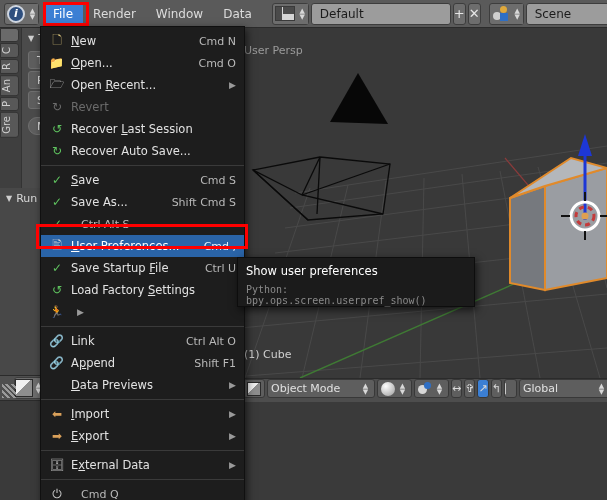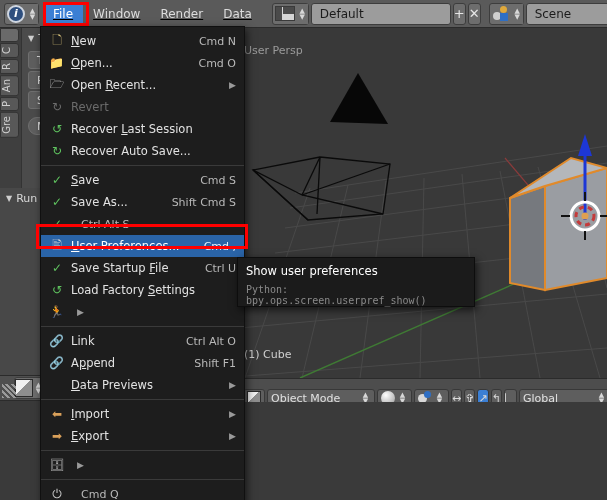--- a/index.html
+++ b/index.html
@@ -140,21 +140,21 @@
     position: absolute; left: 4px; top: 16px;
     font-size: 11px; color: #9a9a9a;
   }
   .obj-label {
     position: absolute; left: 4px; top: 320px;
     font-size: 11px; color: #cfcfcf;
   }
   .vp-header {
     position: absolute; left: 240px; top: 378px; width: 367px; height: 40px;
     background: #4d4d4d; border-top:1px solid #2b2b2b; border-bottom:1px solid #2b2b2b;
-    display:flex; align-items:center; gap:2px; padding-left:3px;
+    display:flex; gap:2px; padding-left:3px;
   }
   .vh-widget {
     height: 19px; background:#5e5e5e; border:1px solid #383838; border-radius:3px;
     display:flex; align-items:center; padding:0 3px; gap:2px;
     font-size: 11px; color:#e0e0e0;
   }
   .vh-btn {
     width: 19px; height: 19px; background:#5e5e5e; border:1px solid #383838;
     border-radius:3px; display:flex;align-items:center;justify-content:center;
     color:#d8d8d8; font-size:11px;
@@ -214,24 +214,24 @@
 <div id="app">
 
   <div class="topbar">
     <div class="tb-widget">
       <div class="icon-round">i</div>
       <div class="spin">
           <span>▲</span>
           <span>▼</span>
         </div>
     </div>
-    <div id="menu-buttons" style="display:flex;align-items:center;margin-left:4px;text-decoration:underline;">
+    <div id="menu-buttons" style="display:flex;align-items:center;margin-left:4px;">
         <div class="menu-btn active">File</div>
+        <div class="menu-btn">Render</div>
         <div class="menu-btn">Window</div>
-        <div class="menu-btn">Render</div>
         <div class="menu-btn">Data</div>
       </div>
 
     <div class="tb-widget" style="margin-left:10px;">
       <div class="layout-icon">
           <i class="l"></i>
           <i class="r1"></i>
         </div>
       <div class="spin">
           <span>▲</span>
@@ -489,20 +489,21 @@
         <span class="mi-arrow">▶</span>
       </div>
       <div class="mi">
         <span class="mi-ico" style="color: rgb(217, 160, 90);">➡</span>
         <span class="mi-label"><u>E</u>xport</span>
         <span class="mi-arrow">▶</span>
       </div>
       <div class="msep"></div>
       <div class="mi">
         <span class="mi-ico" style="color: rgb(176, 176, 176);">🗄</span>
+        <span class="mi-label">E<u>x</u>ternal Data</span>
         <span class="mi-arrow">▶</span>
       </div>
       <div class="msep"></div>
       <div class="mi">
         <span class="mi-ico" style="color: rgb(201, 201, 201);">⏻</span>
         <span class="mi-key">Cmd Q</span>
       </div>
     </div>
 
   <div class="sel-red-outline"></div>

